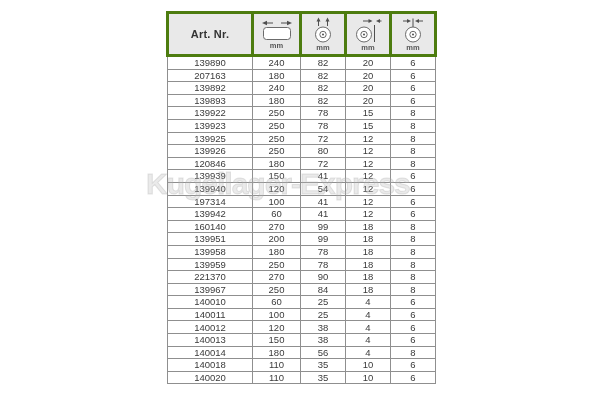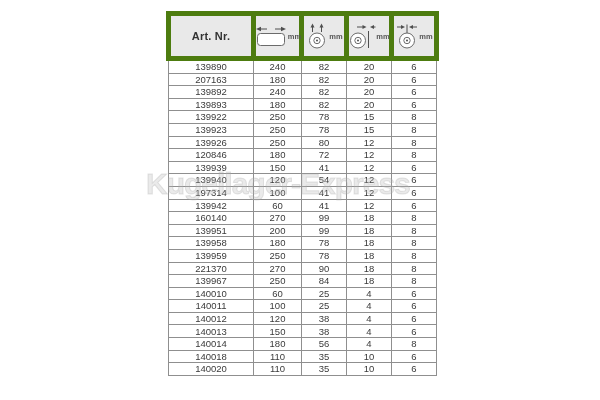--- a/index.html
+++ b/index.html
@@ -9,30 +9,30 @@
     -webkit-font-smoothing:antialiased;
   }
   .stage{position:relative;width:600px;height:400px;overflow:hidden;background:#fff;}
 
   table.spec{
     position:absolute;left:166px;top:11px;width:268px;
     border-collapse:collapse;table-layout:fixed;background:#fff;
     border:1px solid #4d4d4d;
   }
   table.spec th{
-    background:#e9e9e9;border:5px solid #4d7c0f;
+    background:#e9e9e9;border:3px solid #4d7c0f;
     height:40px;padding:0;vertical-align:middle;text-align:center;
   }
   th.art-hdr{font-size:11px;font-weight:bold;color:#333;letter-spacing:.2px;}
   table.spec td{
     border:1px solid #8f8f8f;height:11.6px;padding:0;
     text-align:center;vertical-align:middle;
     font-size:9.5px;line-height:1;color:#3a3a3a;
   }
-  .icon-wrap{display:flex;align-items:center;justify-content:center;}
+  .icon-wrap{display:flex;flex-direction:column;align-items:center;justify-content:flex-end;}
   .icon-wrap svg{display:block;}
   .unit{font-size:7.5px;color:#555;margin-top:1px;line-height:1;}
 
   .watermark{
     position:absolute;left:146px;top:167px;z-index:5;
     font-size:30px;font-weight:bold;letter-spacing:-1px;white-space:nowrap;
     color:rgba(178,178,178,0.28);
     -webkit-text-stroke:1px rgba(168,168,168,0.30);
     pointer-events:none;user-select:none;
   }
@@ -160,20 +160,27 @@
           <td>8</td>
         </tr>
         <tr>
           <td>139923</td>
           <td>250</td>
           <td>78</td>
           <td>15</td>
           <td>8</td>
         </tr>
         <tr>
+          <td>139925</td>
+          <td>250</td>
+          <td>72</td>
+          <td>12</td>
+          <td>8</td>
+        </tr>
+        <tr>
           <td>139926</td>
           <td>250</td>
           <td>80</td>
           <td>12</td>
           <td>8</td>
         </tr>
         <tr>
           <td>120846</td>
           <td>180</td>
           <td>72</td>

